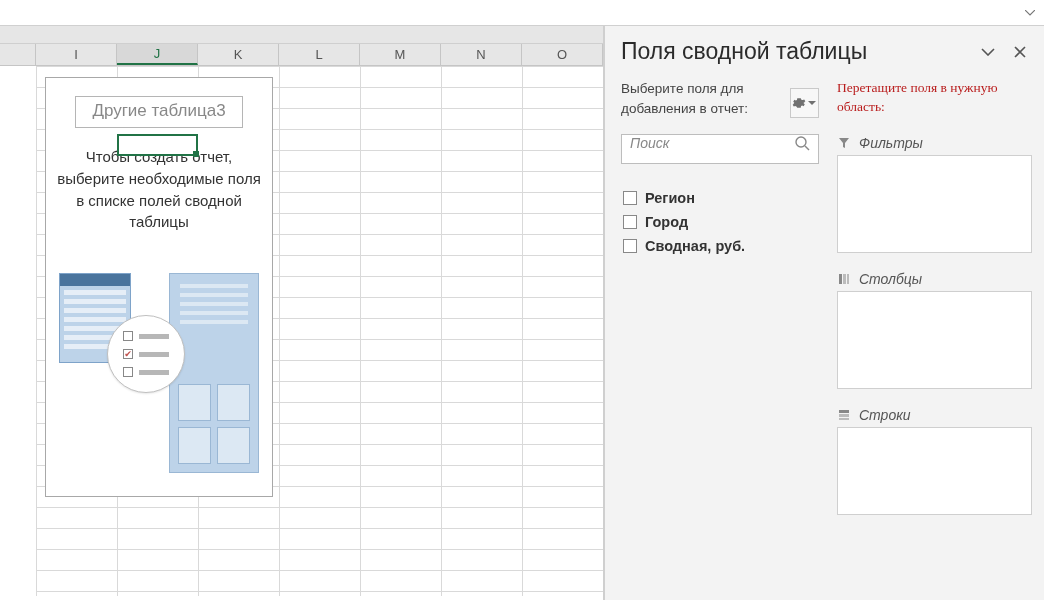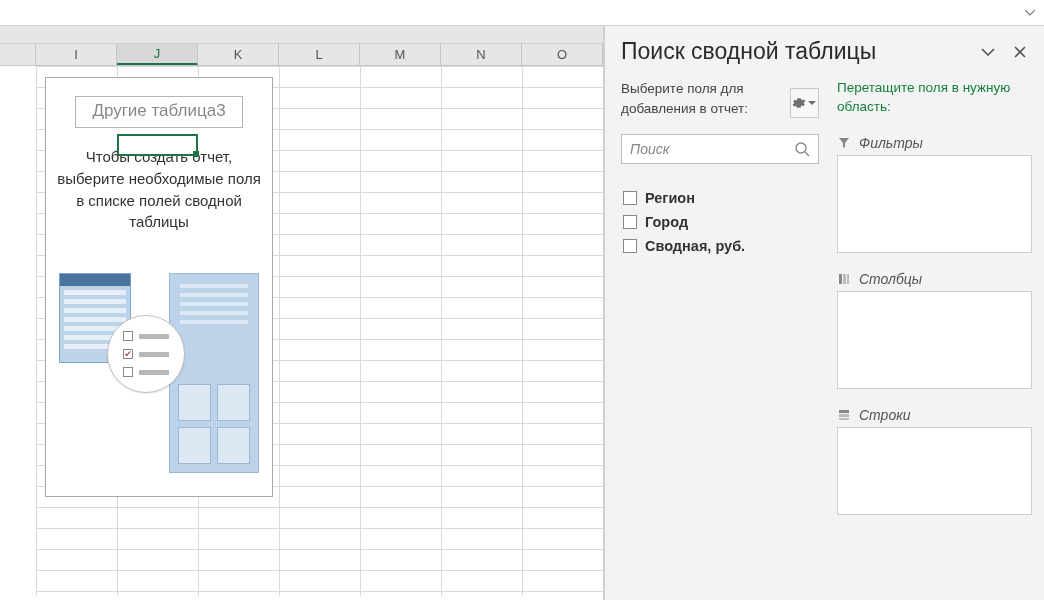--- a/index.html
+++ b/index.html
@@ -75,29 +75,29 @@
   
   .taskpane { flex: 1 1 auto; background: #f3f3f3; border-left: 1px solid #cfcfcf; display: flex; flex-direction: column; padding: 12px 12px 8px 16px; }
   .tp-head { display: flex; align-items: center; gap: 8px; }
   .tp-title { font-size: 23px; color: #2b2b2b; margin-right: auto; }
   .tp-head .ctrl { width: 24px; height: 24px; display:flex;align-items:center;justify-content:center;color:#555;}
   .tp-body { display: flex; gap: 18px; margin-top: 14px; flex:1 1 auto; min-height:0;}
   .tp-left { flex: 0 0 198px; display:flex;flex-direction:column;}
   .tp-left .instr { font-size: 13.5px; color:#444; line-height:1.45;}
   .tp-left .instr-row{display:flex;align-items:flex-end;gap:6px;}
   .tp-left .gearbtn{width:44px;height:30px;background:#f7f7f7;border:1px solid #c9c9c9;display:flex;align-items:center;justify-content:center;gap:2px;color:#666;margin-top:2px;}
-  .searchbox{margin-top:16px;height:30px;border:1px solid #bdbdbd;background:#fff;display:flex;align-items:center;padding:0 8px;color:#888;}
+  .searchbox{margin-top:16px;height:30px;border:1px solid #bdbdbd;background:#fff;display:flex;align-items:flex-start;padding:0 8px;color:#888;}
   .searchbox span{flex:1;font-style:italic;font-size:14px;}
   .fieldlist{margin-top:12px;flex:1 1 auto;background:transparent;border:1px solid #dcdcdc;border-left:none;border-right:none;border-bottom:none;padding-top:10px;border:none;}
   .fieldlist .fld{display:flex;align-items:center;gap:8px;padding:4px 2px;font-size:14.5px;color:#333;font-weight:bold;}
   .fieldlist .fld .cb{width:14px;height:14px;border:1px solid #888;background:#fff;}
   .fieldlist .other{margin-top:12px;font-size:14.5px;color:#444;}
 
   .tp-right{flex:1 1 auto;display:flex;flex-direction:column;}
-  .tp-right .drag-hint{font-size:13.5px;color:#15803d;line-height:1.4;}
+  .tp-right .drag-hint{font-size:13.5px;color:#b91c1c;line-height:1.4;font-family:Liberation Serif, serif;}
   .dropzone{margin-top:18px;font-style:italic;}
   .dz-label{display:flex;align-items:center;gap:8px;color:#555;font-size:14px;margin-bottom:4px;}
   .dz-label .ic{width:14px;display:flex;justify-content:center;color:#888;}
   .dz-box{height:98px;border:1px solid #cfcfcf;background:#fff;}
   .dz-box.tall{height:88px;}
 
   svg { display:block; }
 </style>
 </head>
 <body>
@@ -212,21 +212,21 @@
 
         <div class="active-cell" style="left:117px;top:68px;width:81px;height:22px;">
           <div class="handle"></div>
         </div>
       </div>
     </div>
   </div>
 
   <div class="taskpane">
     <div class="tp-head">
-      <div class="tp-title">Поиск сводной таблицы</div>
+      <div class="tp-title">Поля сводной таблицы</div>
       <div class="ctrl">
         <svg width="14" height="8" viewBox="0 0 14 8">
             <path d="M1 1 L7 7 L13 1" fill="none" stroke="#555" stroke-width="1.6"></path>
           </svg>
       </div>
       <div class="ctrl">
         <svg width="12" height="12" viewBox="0 0 12 12">
             <path d="M1 1 L11 11 M11 1 L1 11" stroke="#555" stroke-width="1.6"></path>
           </svg>
       </div>

